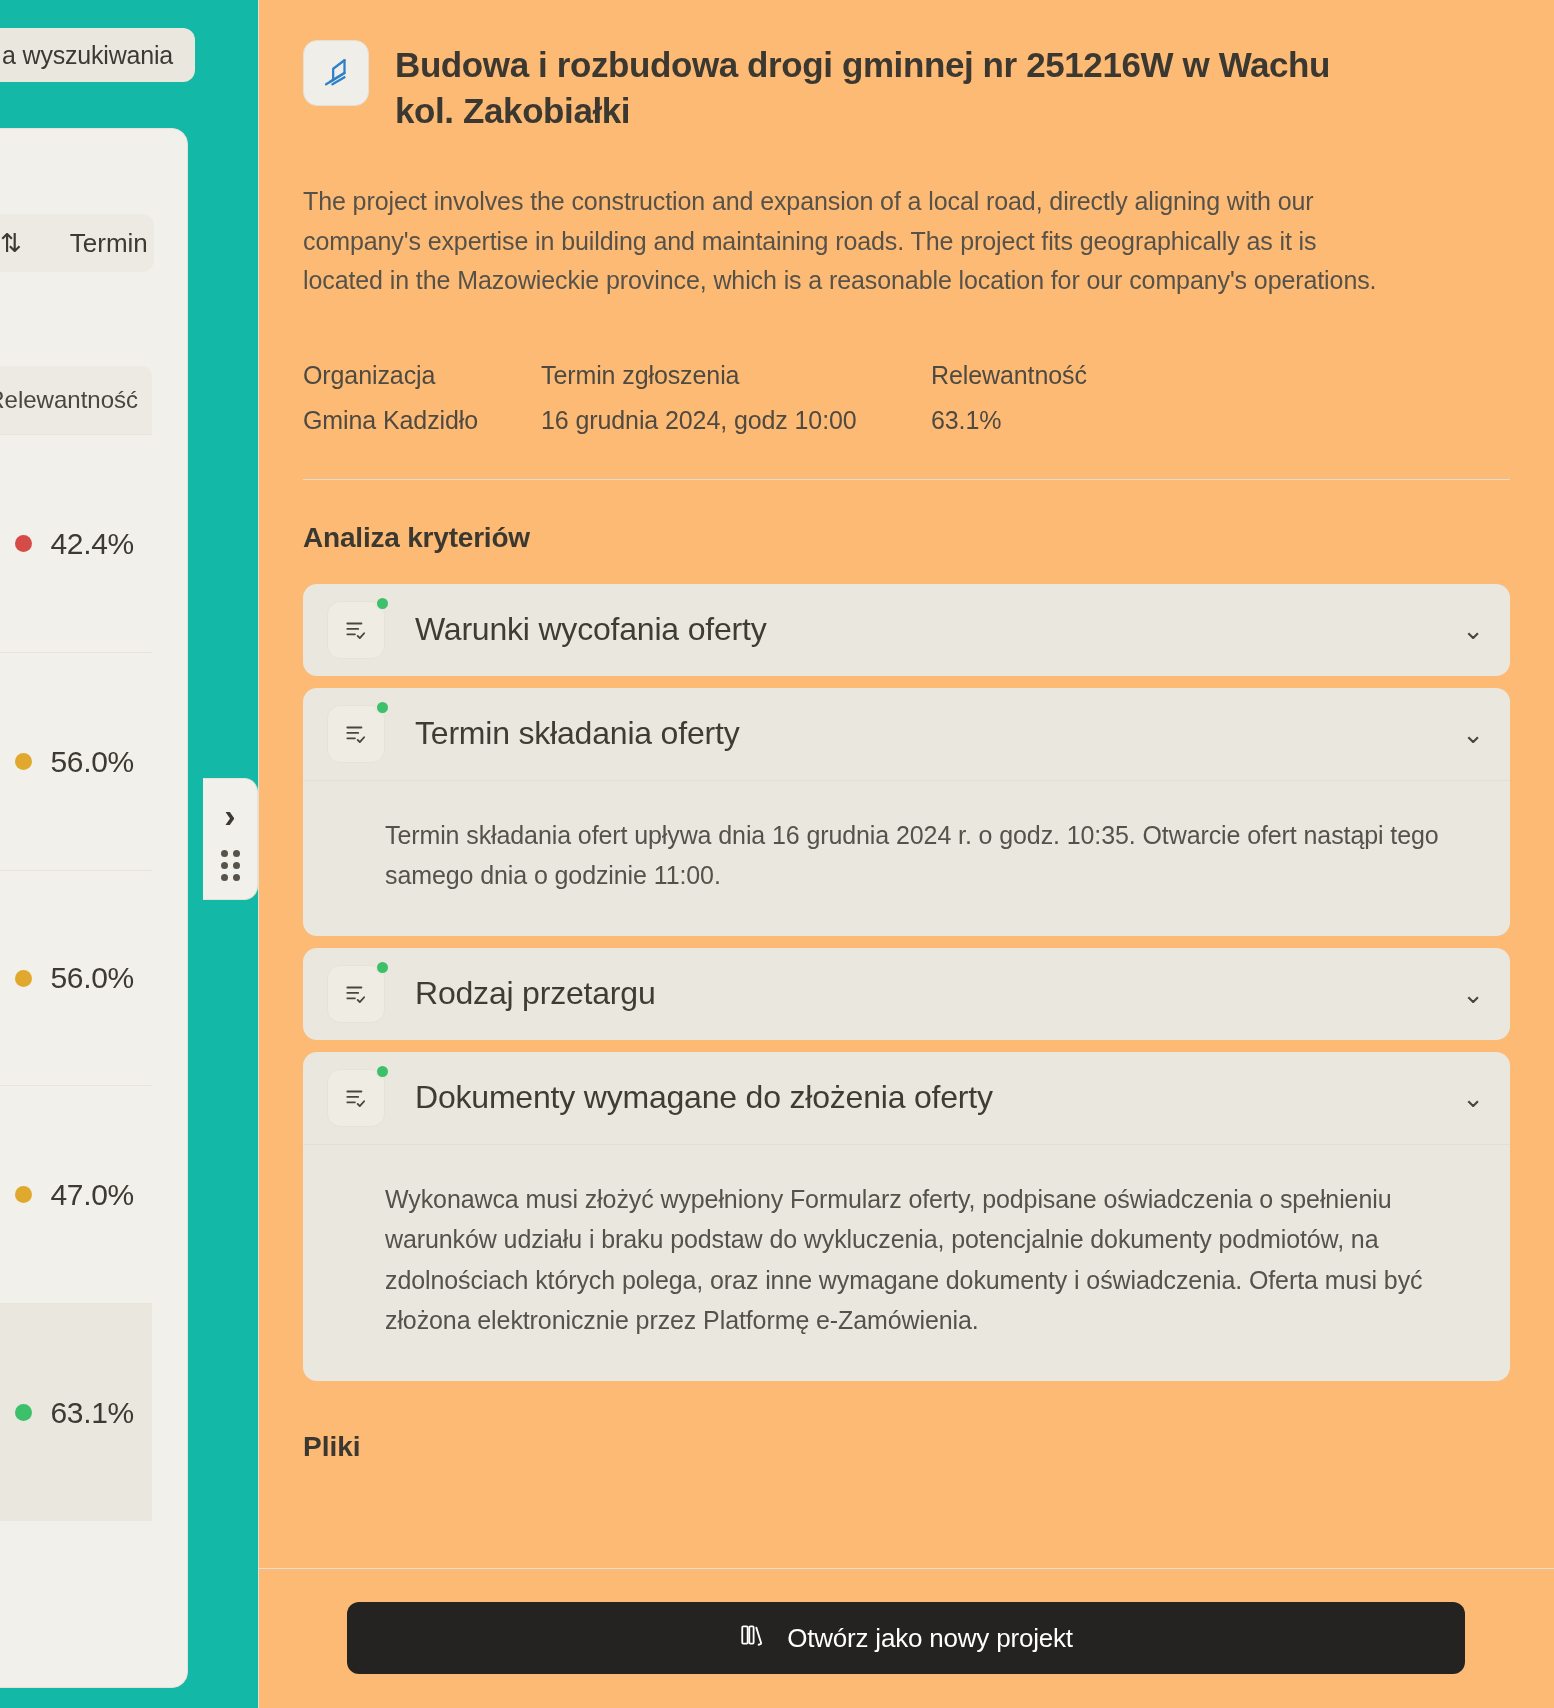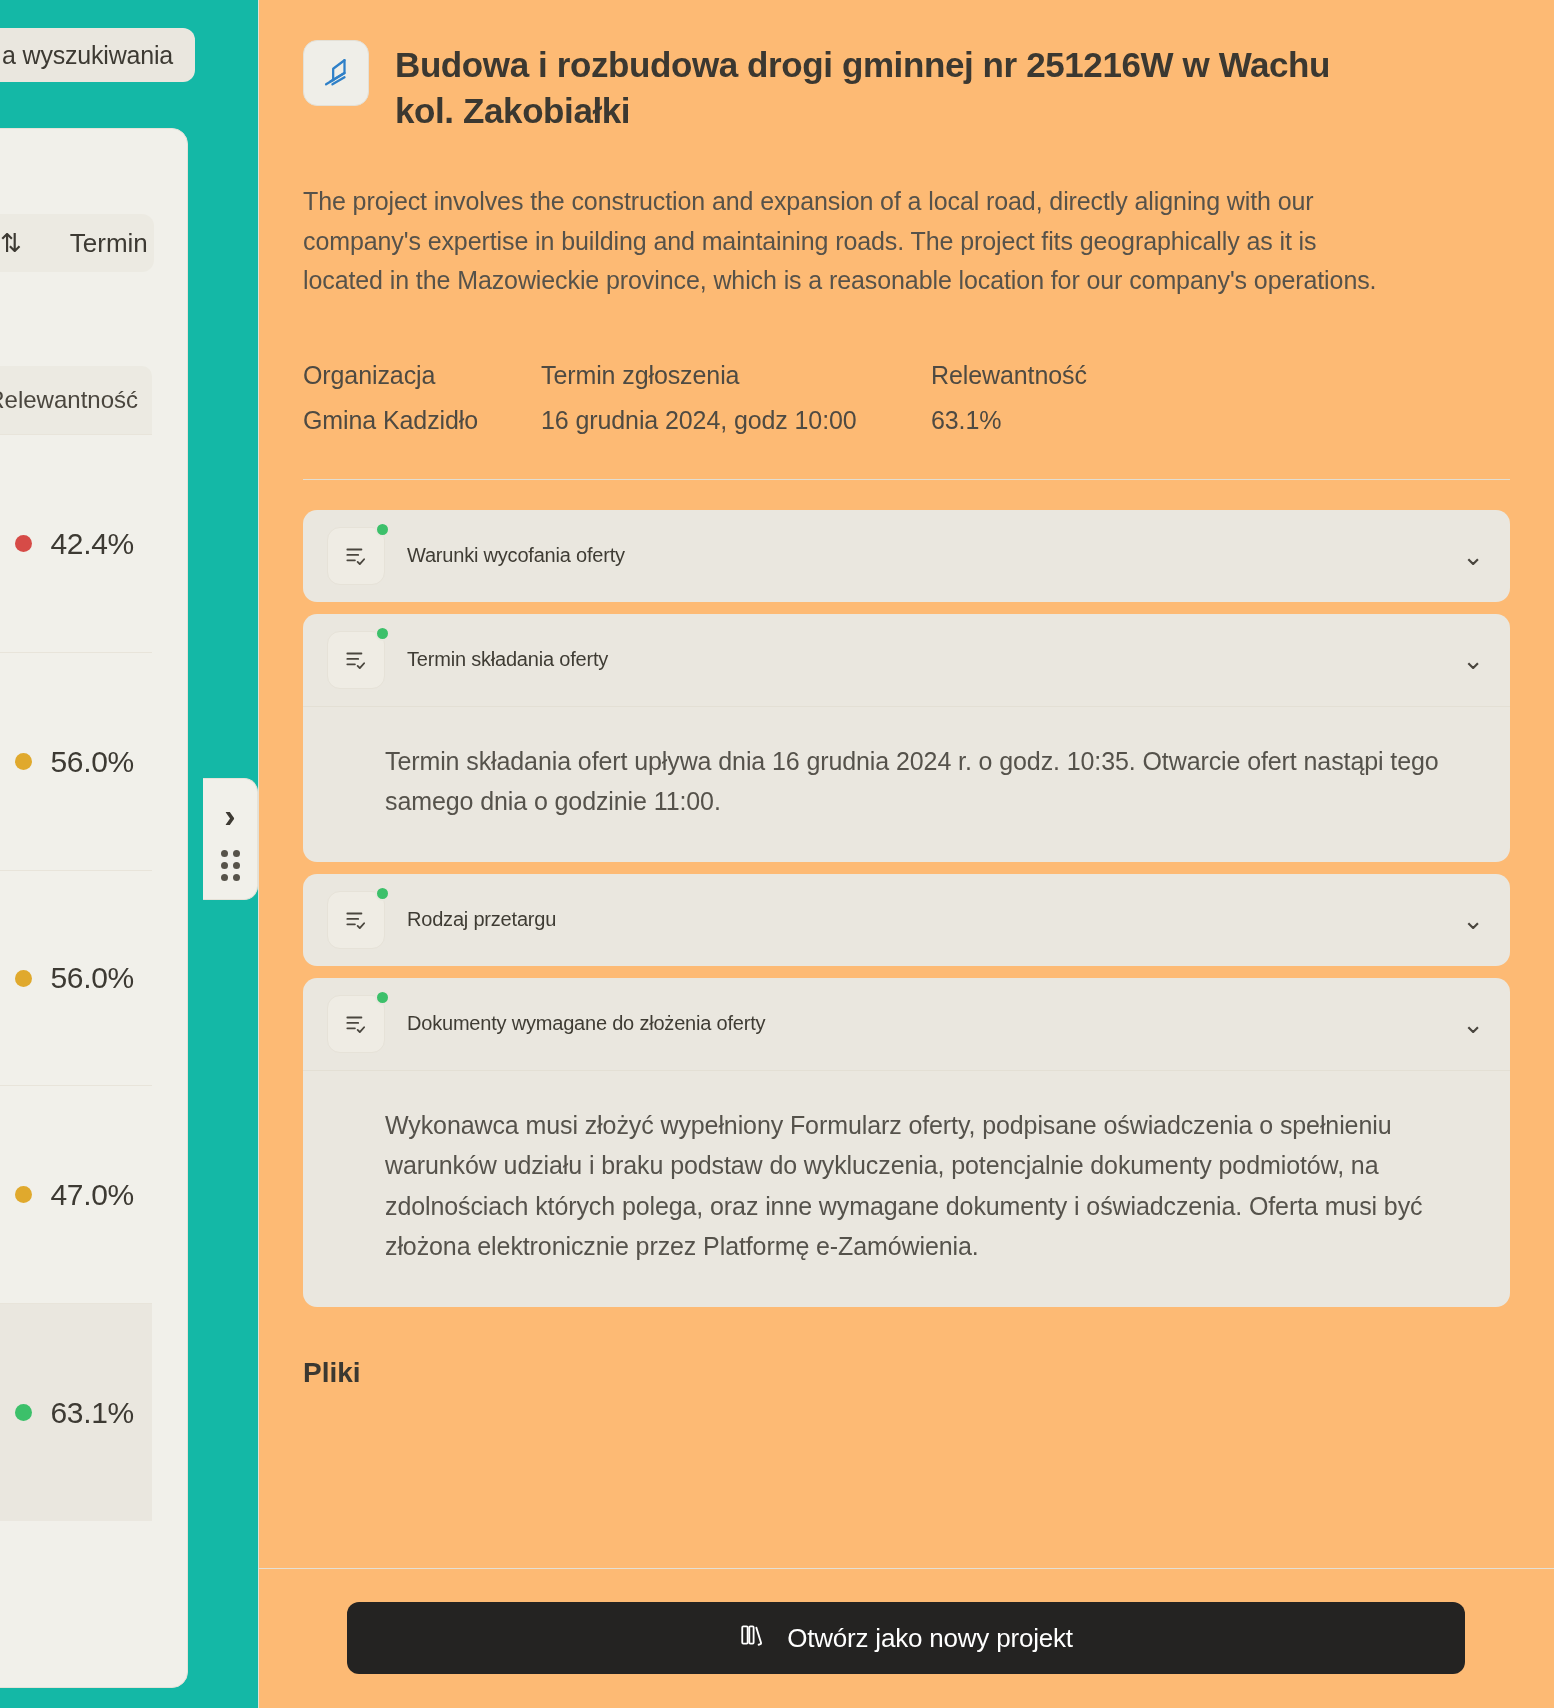--- a/index.html
+++ b/index.html
@@ -151,21 +151,21 @@
     border: 1px solid #e6e2d8;
     border-radius: 13px;
     display: flex; align-items: center; justify-content: center;
   }
   .status-dot {
     position: absolute; top: -5px; right: -5px;
     width: 15px; height: 15px; border-radius: 50%;
     border: 2px solid #eae7df;
   }
   .acc-label {
-    margin-left: 22px; font-size: 20px; color: #3f3c34; letter-spacing: -0.2px;
+    margin-left: 30px; font-size: 32px; color: #3f3c34; letter-spacing: -0.2px;
     flex: 1;
   }
   .chev-down { font-size: 26px; color: #4a463e; line-height: 1; }
   .acc-body {
     background: #eae7df;
     border-radius: 0 0 14px 14px;
     border-top: 1px solid #e3dfd4;
     padding: 34px 40px 40px 82px;
     font-size: 25px; line-height: 1.62; color: #55524b;
     letter-spacing: -0.1px;
@@ -271,20 +271,21 @@
           <div class="label">Organizacja</div>
           <div class="label">Termin zgłoszenia</div>
           <div class="label">Relewantność</div>
           <div class="value">Gmina Kadzidło</div>
           <div class="value">16 grudnia 2024, godz 10:00</div>
           <div class="value">63.1%</div>
         </div>
 
       <div class="rule"></div>
 
+      <h2 class="section-title">Analiza kryteriów</h2>
 
       <div class="acc-list" id="acc-list">
           <div class="acc-item">
             <div class="acc-head">
               <span class="crit-icon-wrap">
                 <span class="crit-icon">
                   <svg width="26" height="26" viewBox="0 0 24 24" fill="none" stroke="#4a463e" stroke-width="1.7" stroke-linecap="round" stroke-linejoin="round">
                     <path d="M4 6h13"></path>
                     <path d="M4 11h10"></path>
                     <path d="M4 16h7"></path>

